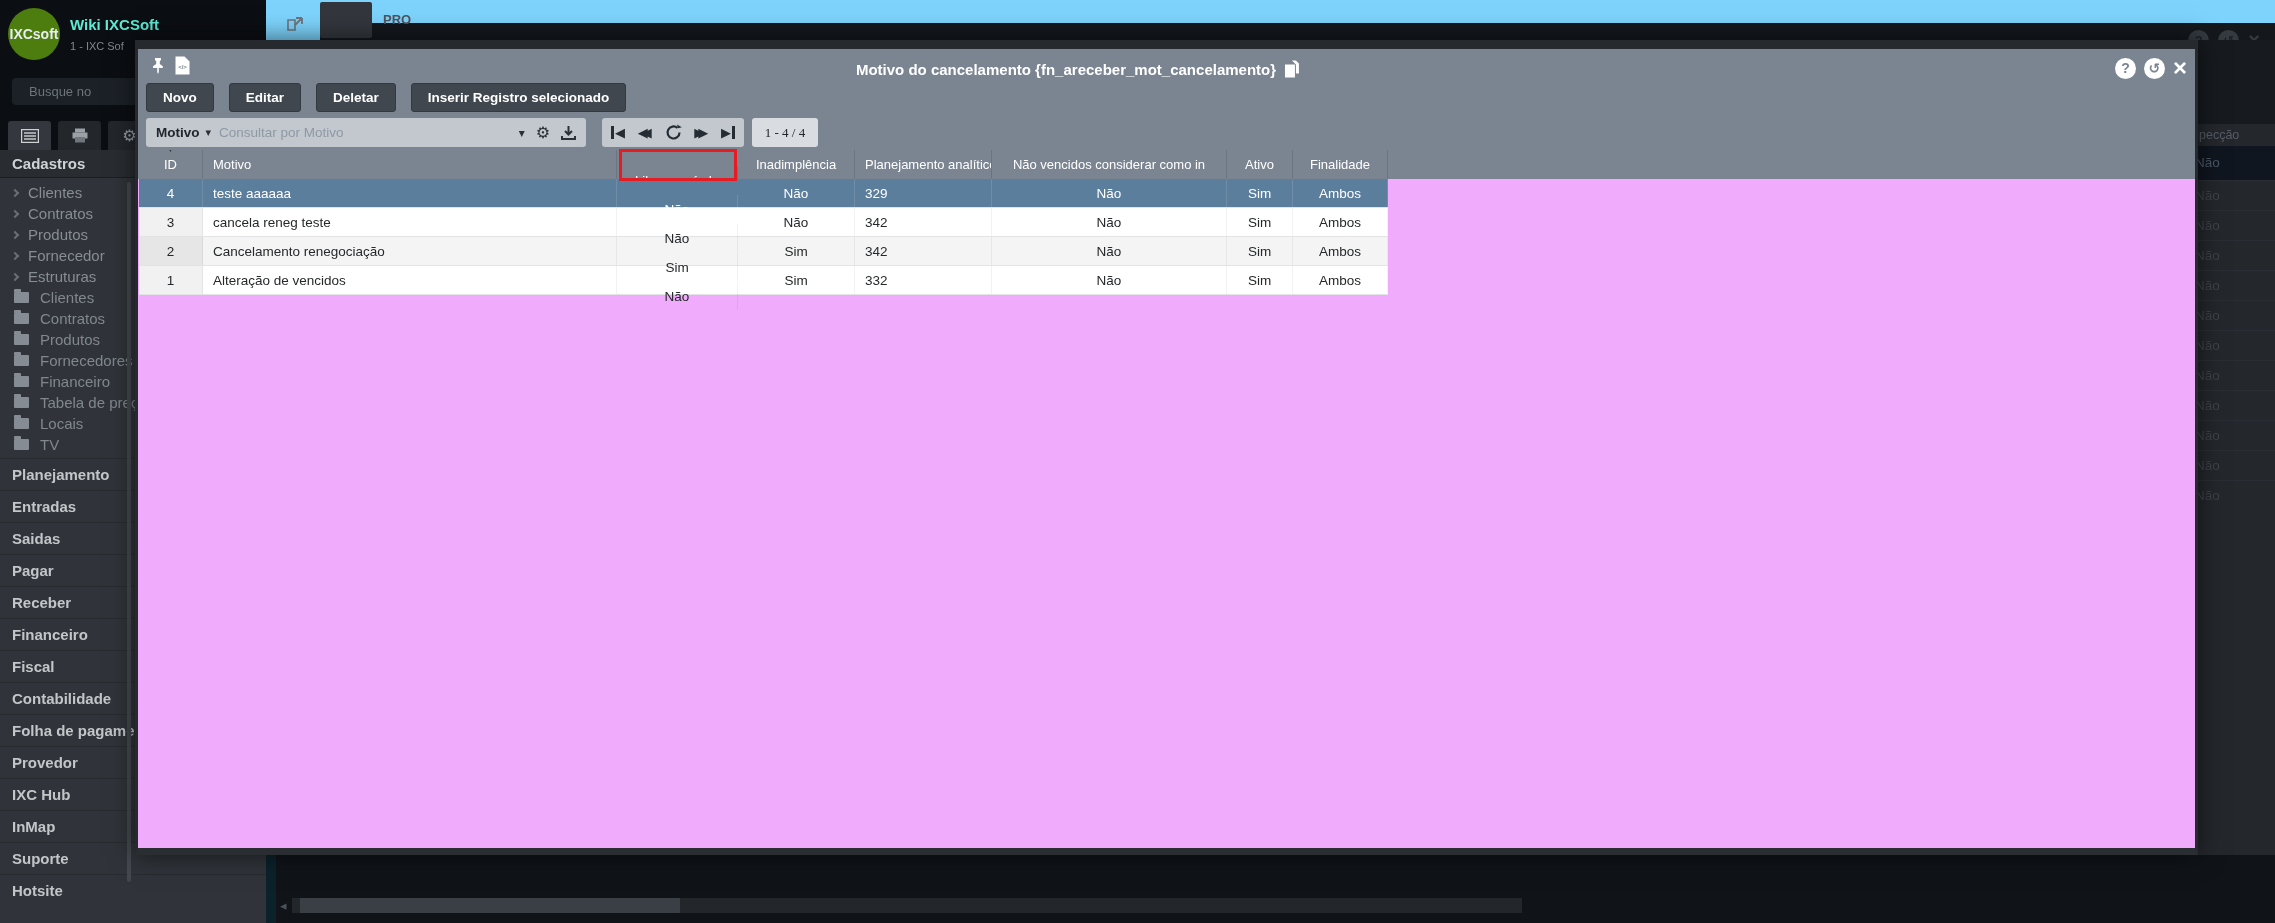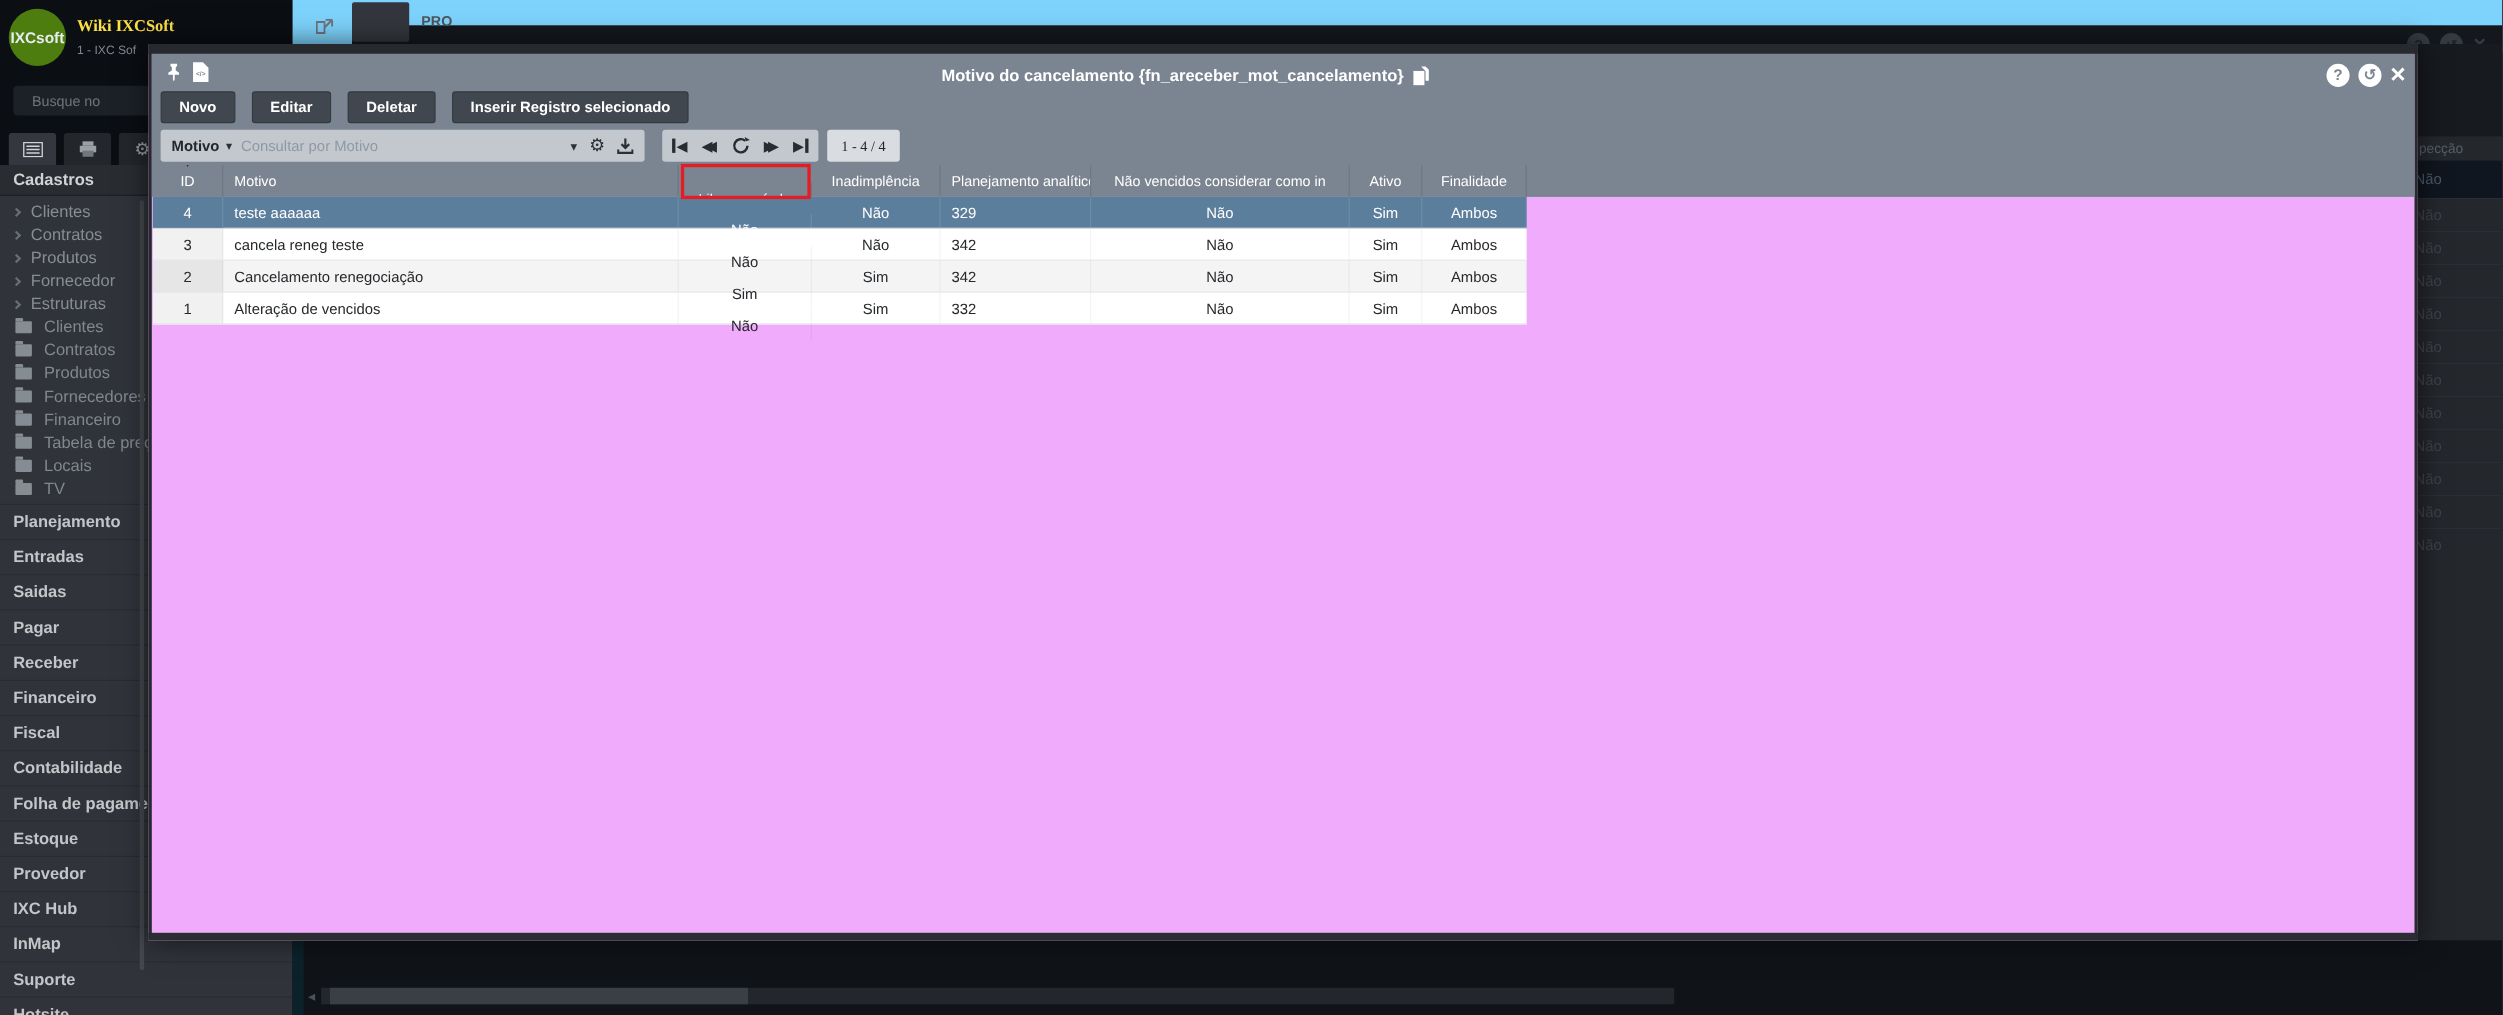--- a/index.html
+++ b/index.html
@@ -6,21 +6,21 @@
   *{box-sizing:border-box;}
   #screen{position:relative;width:2275px;height:923px;overflow:hidden;
     font-family:"Liberation Sans","DejaVu Sans",sans-serif;background:#14181d;}
 
   
   .left-col{position:absolute;left:0;top:0;width:266px;height:923px;background:#30343a;z-index:1;}
   .lc-head{position:absolute;left:0;top:0;width:266px;height:150px;background:#0b0e13;}
   .logo{position:absolute;left:8px;top:8px;width:52px;height:52px;border-radius:50%;
     background:#4d7c0f;color:#e8edf1;font-weight:bold;font-size:14px;
     display:flex;align-items:center;justify-content:center;}
-  .app-title{position:absolute;left:70px;top:16px;font-size:15px;font-weight:bold;color:#fde047;font-family:Liberation Serif, serif;}
+  .app-title{position:absolute;left:70px;top:16px;font-size:15px;font-weight:bold;color:#5eead4;}
   .app-sub{position:absolute;left:70px;top:40px;font-size:11px;color:#83888e;white-space:nowrap;}
   .search-pill{position:absolute;left:12px;top:78px;width:176px;height:27px;border-radius:4px;
     background:#1c2127;display:flex;align-items:center;padding:0 8px;gap:7px;}
   .search-pill input{flex:1;background:transparent;border:none;outline:none;color:#9aa0a6;
     font-size:13px;font-family:inherit;}
   .search-pill input::placeholder{color:#6d747b;}
   .tabbar{position:absolute;left:8px;top:121px;display:flex;gap:7px;}
   .tab{width:43px;height:29px;border-radius:3px 3px 0 0;background:#23272c;
     display:flex;align-items:center;justify-content:center;}
   .tab.sel{background:#34383e;}
@@ -245,23 +245,20 @@
         <div class="side-item side-section">
           <span class="lbl">Fiscal</span>
         </div>
         <div class="side-item side-section">
           <span class="lbl">Contabilidade</span>
         </div>
         <div class="side-item side-section">
           <span class="lbl">Folha de pagamen</span>
         </div>
         <div class="side-item side-section">
-          <span class="lbl">Estoque</span>
-        </div>
-        <div class="side-item side-section">
           <span class="lbl">Provedor</span>
         </div>
         <div class="side-item side-section">
           <span class="lbl">IXC Hub</span>
         </div>
         <div class="side-item side-section">
           <span class="lbl">InMap</span>
         </div>
         <div class="side-item side-section">
           <span class="lbl">Suporte</span>

